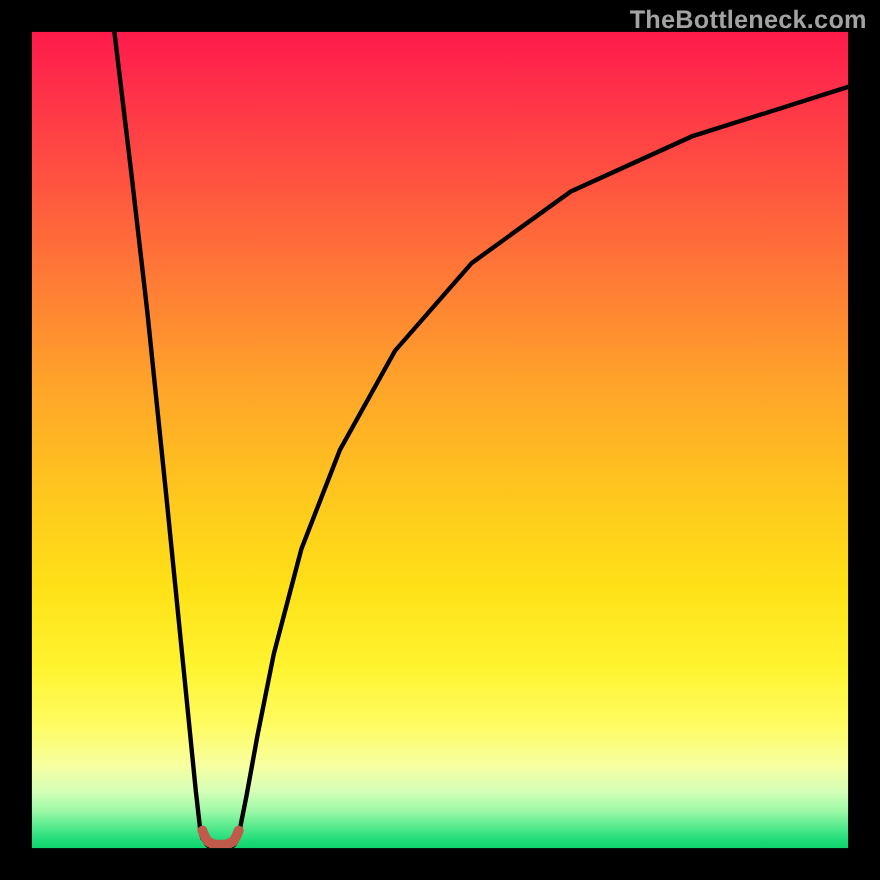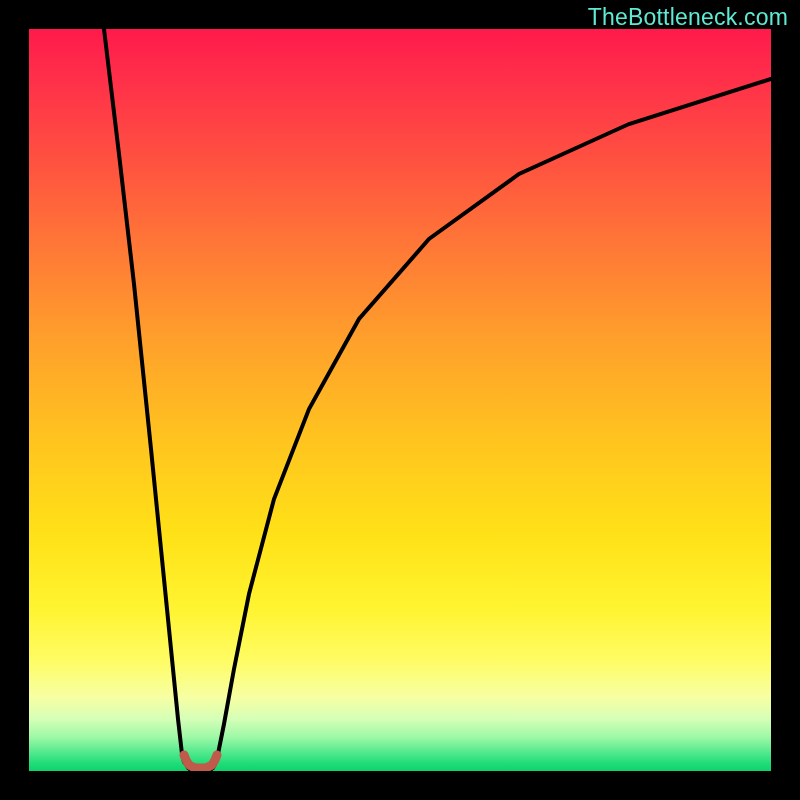--- a/index.html
+++ b/index.html
@@ -49,23 +49,23 @@
     position: absolute;
     left: 0;
     top: 0;
     width: 742px;
     height: 742px;
   }
   .watermark {
     position: absolute;
     top: 4px;
     right: 12px;
-    color: #5eead4;
+    color: #a3a3a3;
     font-size: 23px;
-    font-weight: 400;
+    font-weight: 700;
     letter-spacing: 0.2px;
   }
 </style>
 </head>
 <body>
 
 <div class="frame">
   <div class="gradient"></div>
   <svg class="curve" viewBox="0 0 742 742" preserveAspectRatio="none">
     <path id="curve-left" fill="none" stroke="#000000" stroke-width="4" stroke-linecap="round" d="M75 0 L90 125 L105 255 L122 420 L138 580 L149 690 L153 725 L155 733 L157 735"></path>

